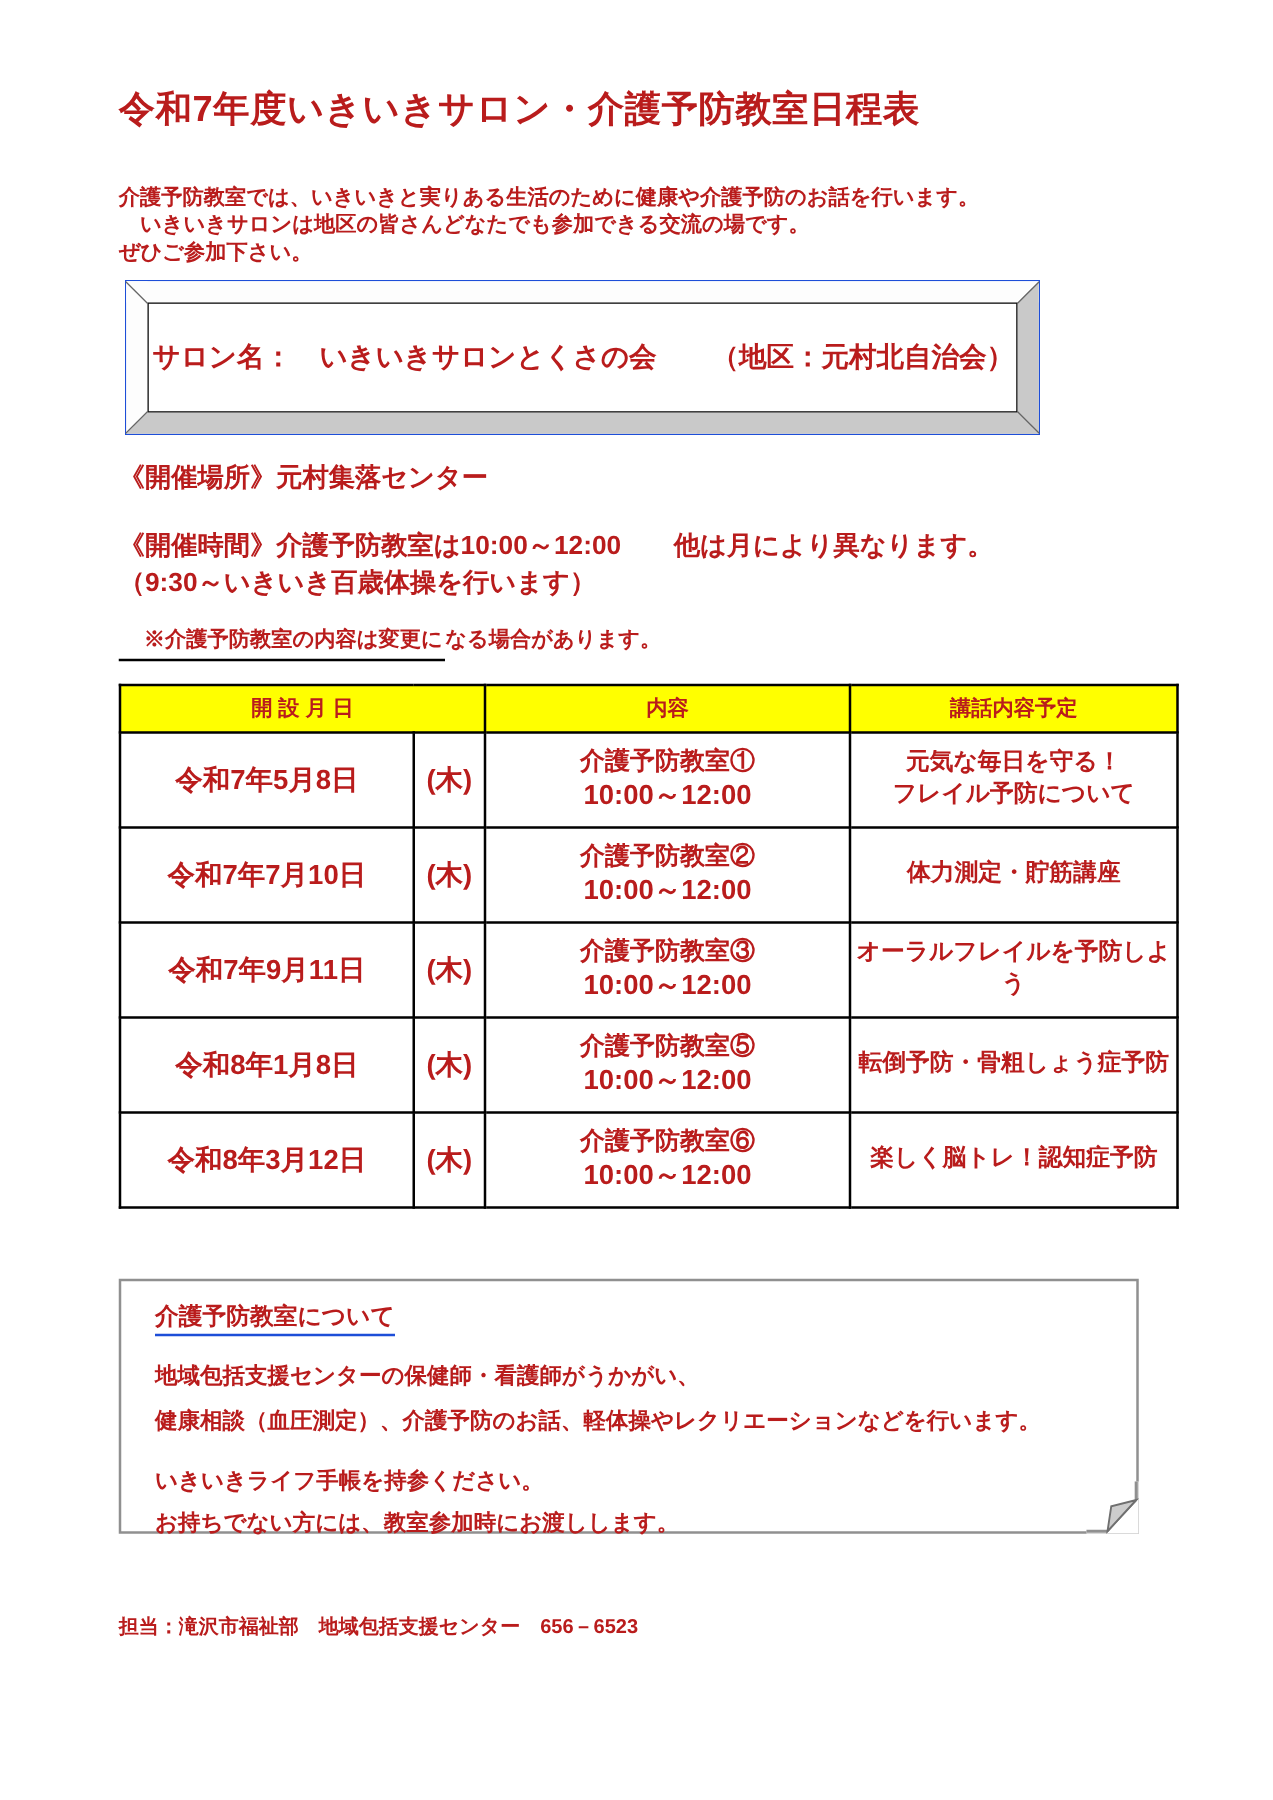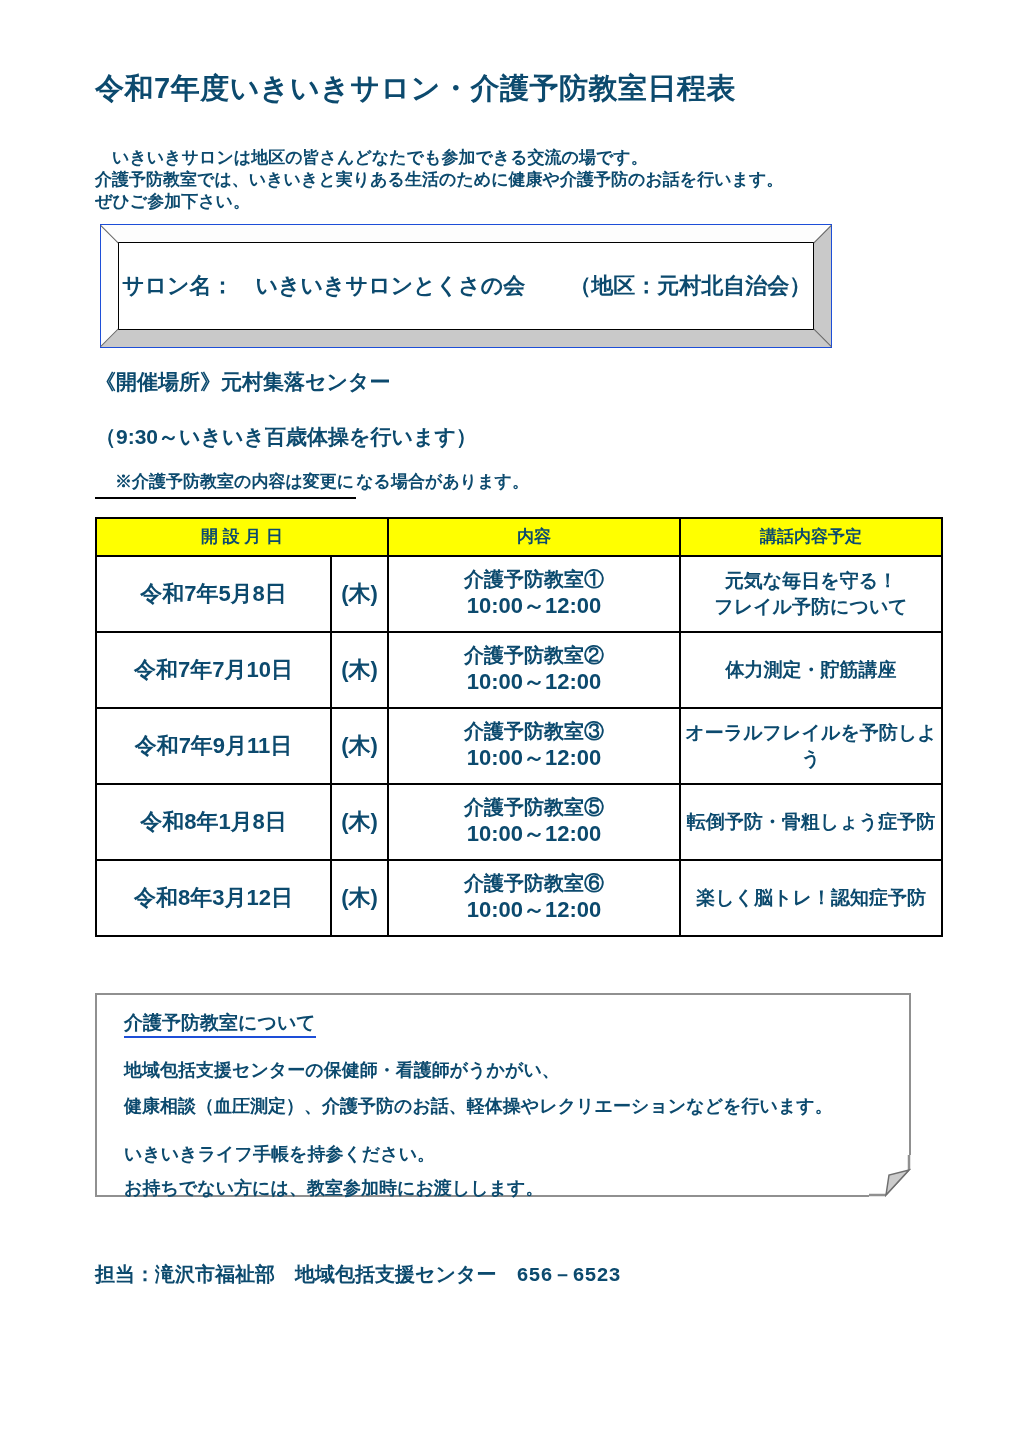--- a/index.html
+++ b/index.html
@@ -2,21 +2,21 @@
 <html lang="ja"><head>
 <meta charset="utf-8">
 <style>
   * { box-sizing: border-box; }
   html,body { margin:0; padding:0; background:#ffffff; }
   .page {
     position: relative;
     width: 1018px;
     height: 1440px;
     background: #ffffff;
-    color: #0c4a6e;
+    color: #b91c1c;
     font-family: "Liberation Sans", sans-serif;
     font-weight: bold;
     padding: 72px 0 0 95px;
     overflow: hidden;
   }
   .title {
     margin: 0;
     font-size: 29px;
     line-height: 1.15;
     letter-spacing: 0.5px;
@@ -72,68 +72,69 @@
   table.schedule thead th {
     height: 38px;
     font-size: 17px;
     font-weight: bold;
   }
   table.schedule td { height: 76px; vertical-align: middle; }
   td.col-date { font-size: 22px; border-right: 1px solid #999; }
   td.col-day  { font-size: 22px; border-left: 1px solid #999; }
   .cell-class { font-size: 20px; line-height: 1.3; }
   .cell-time  { font-size: 22px; line-height: 1.3; }
-  td.col-topic { font-size: 19px; white-space: pre-line; line-height: 1.35; }
+  td.col-topic { font-size: 19px; white-space: pre-line; line-height: 1.35; font-family: Liberation Mono, monospace; }
 
   .info-box {
     position: relative;
     margin-top: 56px;
     width: 816px;
     height: 204px;
     border: 2px solid #909090;
     padding: 15px 0 0 27px;
     font-size: 18px;
     background: #fff;
   }
   .info-box p { margin: 0; }
   .info-title { margin-bottom: 22px !important; font-size: 19px; }
   .info-title span { border-bottom: 2px solid #1d4ed8; padding-bottom: 3px; }
   .info-l1 { margin-bottom: 12px !important; }
   .info-l2 { margin-bottom: 24px !important; }
   .info-l3 { margin-bottom: 10px !important; }
   .fold-svg { position: absolute; right: -2px; bottom: -2px; }
 
-  .footer { margin: 64px 0 0 0; font-size: 20px; font-family: Liberation Mono, monospace; }
+  .footer { margin: 64px 0 0 0; font-size: 16px; }
 </style>
 </head>
 <body>
 
 <div class="page">
 
   <h1 class="title">令和7年度いきいきサロン・介護予防教室日程表</h1>
 
   <div class="intro">
+    <p>介護予防教室では、いきいきと実りある生活のために健康や介護予防のお話を行います。</p>
     <p>　いきいきサロンは地区の皆さんどなたでも参加できる交流の場です。</p>
-    <p>介護予防教室では、いきいきと実りある生活のために健康や介護予防のお話を行います。</p>
     <p>ぜひご参加下さい。</p>
   </div>
 
   <div class="salon-outer">
     <div class="salon-bevel">
       <div class="salon-inner">サロン名：　いきいきサロンとくさの会　　（地区：元村北自治会）</div>
     </div>
     <div class="diag tl"></div>
     <div class="diag tr"></div>
     <div class="diag bl"></div>
     <div class="diag br"></div>
   </div>
 
   <p class="venue">《開催場所》元村集落センター</p>
 
   <div class="time-block">
+    <p>《開催時間》介護予防教室は10:00～12:00　　他は月により異なります。</p>
     <p class="time-line2">（9:30～いきいき百歳体操を行います）</p>
   </div>
 
   <p class="notice"><span class="ul">※介護予防教室の内容は変更に</span><span>なる場合があります。</span></p>
 
   <table class="schedule">
     <colgroup>
       <col style="width:235px">
         <col style="width:57px">
         <col style="width:292px">

